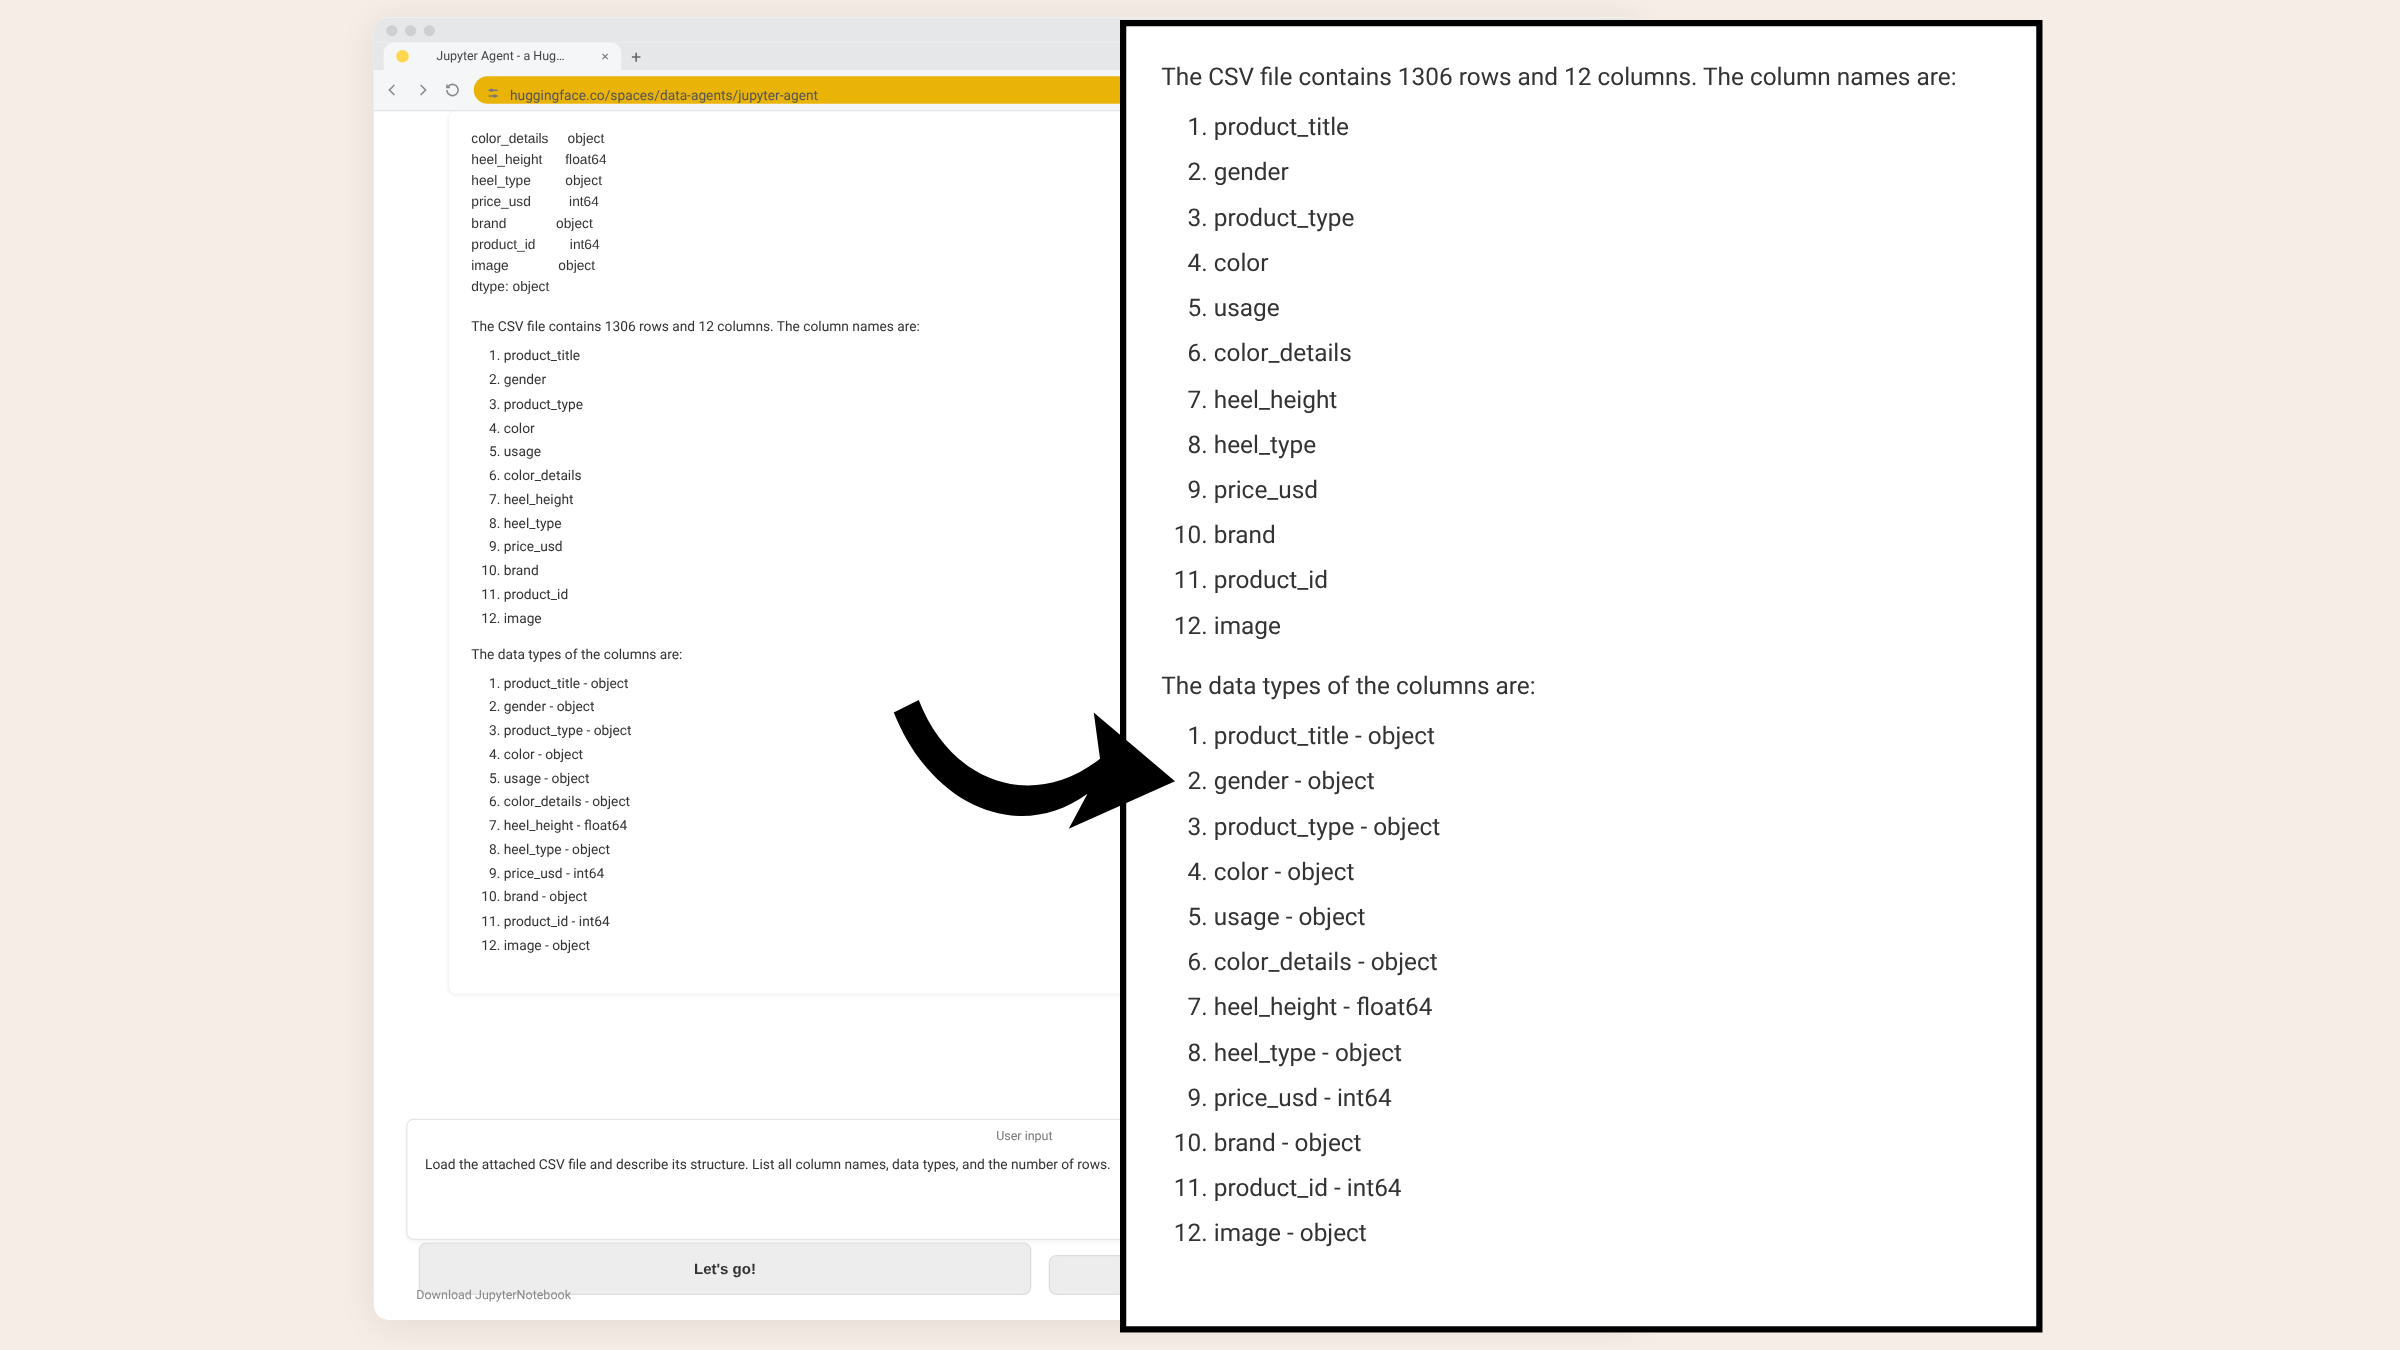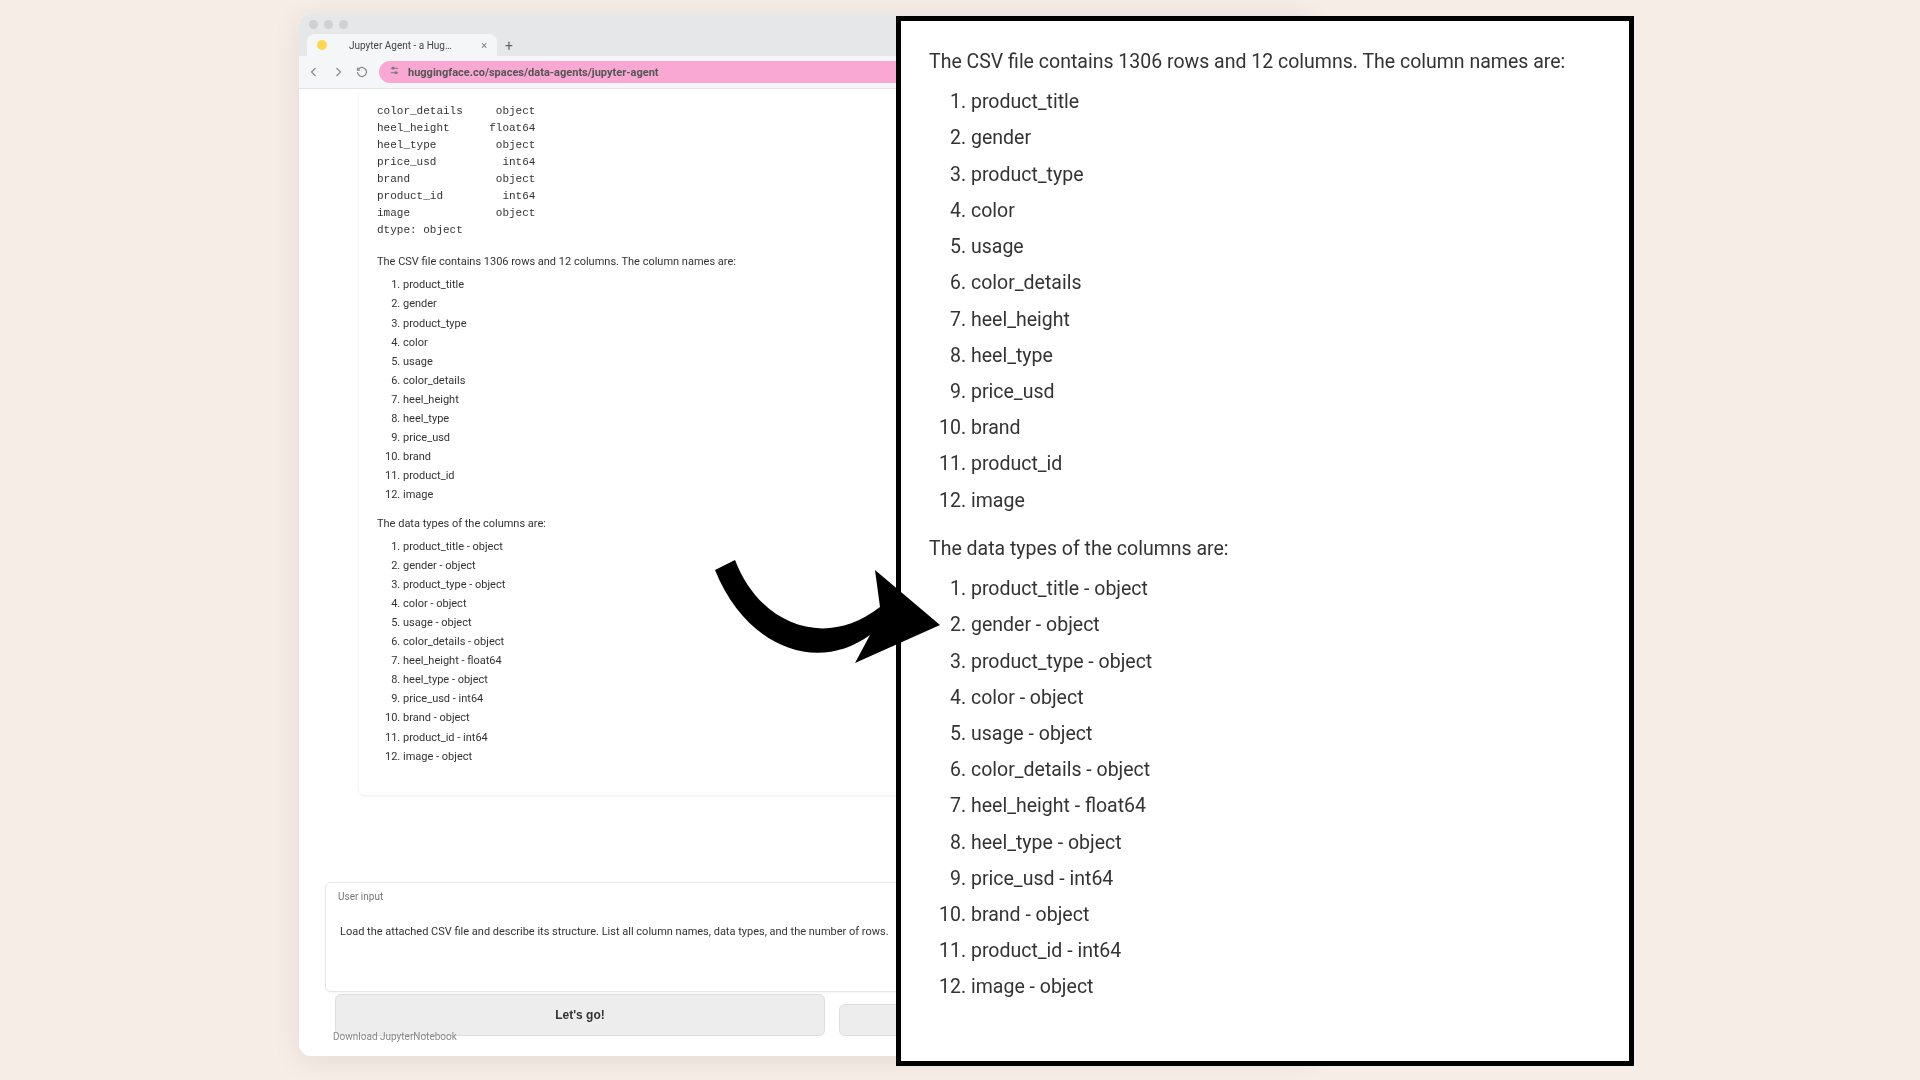--- a/index.html
+++ b/index.html
@@ -70,62 +70,62 @@
   }
   .nav-ico {
     width:14px; height:14px;
     display:flex; align-items:center; justify-content:center;
     color:#8a8a8a;
     cursor:pointer;
   }
   .addrbox {
     flex: 1;
     height: 22px;
-    background: #f9a8d4;
+    background: #eab308;
     border-radius: 11px;
-    display:flex; align-items:center;
+    display:flex; align-items:flex-end;
     padding: 0 10px;
     gap: 8px;
-    font-size: 11px; color:#555;font-weight:bold;
+    font-size: 11px; color:#555;
   }
   .tune-ico { font-size: 12px; color:#777; }
 
   .page {
     flex:1;
     position: relative;
     overflow: hidden;
   }
 
   .chat-out {
     position:absolute; left:60px; right:0; top: 0;
     background:#fff;
     border-radius: 6px;
     box-shadow: 0 1px 3px rgba(0,0,0,.08);
     font-size: 11px; line-height: 1.55;
     padding: 14px 18px 18px 18px;
   }
   .dtypes {
-    font-family: Liberation Mono, monospace;
+    font-family: Liberation Sans, sans-serif;
     white-space: pre;
     font-size: 11px;
     color:#333;
     margin-bottom: 14px;
   }
   .chat-out p { margin: 6px 0; }
   .chat-out ol { margin: 2px 0 12px 26px; padding:0; }
   .chat-out li { margin: 2px 0; }
 
   
   .input-card {
     position:absolute; left: 26px; right: 0; bottom: 64px;
     background:#fff; border:1px solid #e6e6e6; border-radius:6px;
     padding: 8px 12px 12px;
     box-shadow: 0 1px 3px rgba(0,0,0,.05);
   }
-  .input-label { font-size:10px; color:#777; margin-bottom: 19px;}
+  .input-label { font-size:10px; color:#777; margin-bottom: 6px; text-align: center;}
   .input-ta {
     width:100%; border:none; outline:none; resize:none;
     font-size:11px; font-family:inherit; color:#333;
     height: 46px; padding: 4px 2px;
   }
   .go-btn {
     position:absolute; left:36px; bottom: 20px;
     width: 490px; height: 42px;
     background:#ededed; border:1px solid #ddd; border-radius:6px;
     font-size:12px; font-weight:600; color:#333;

